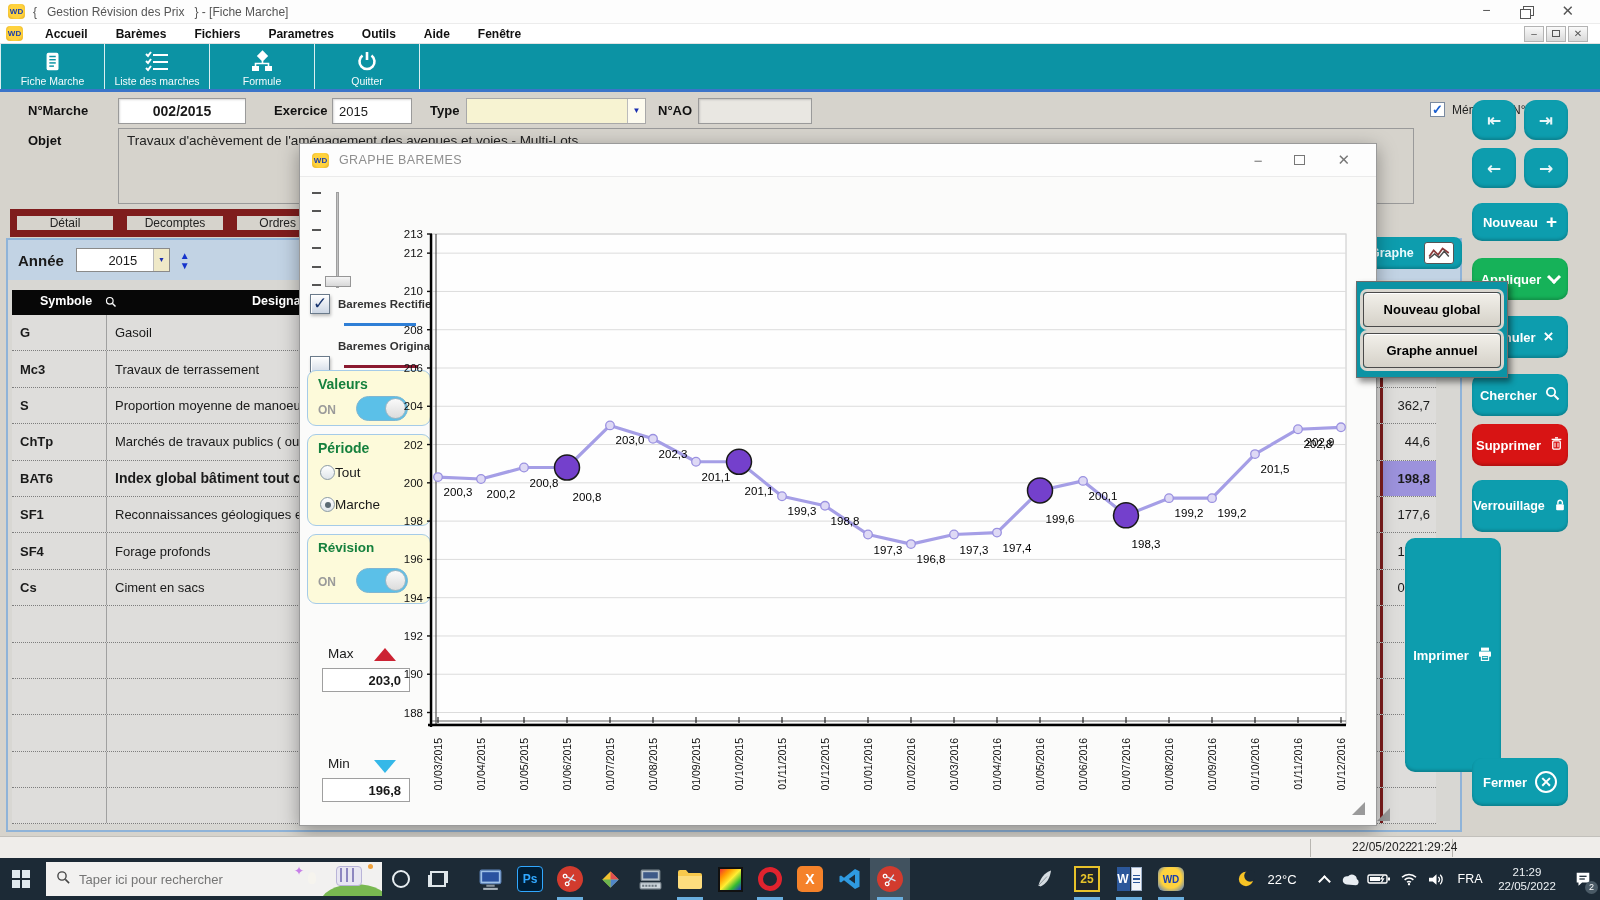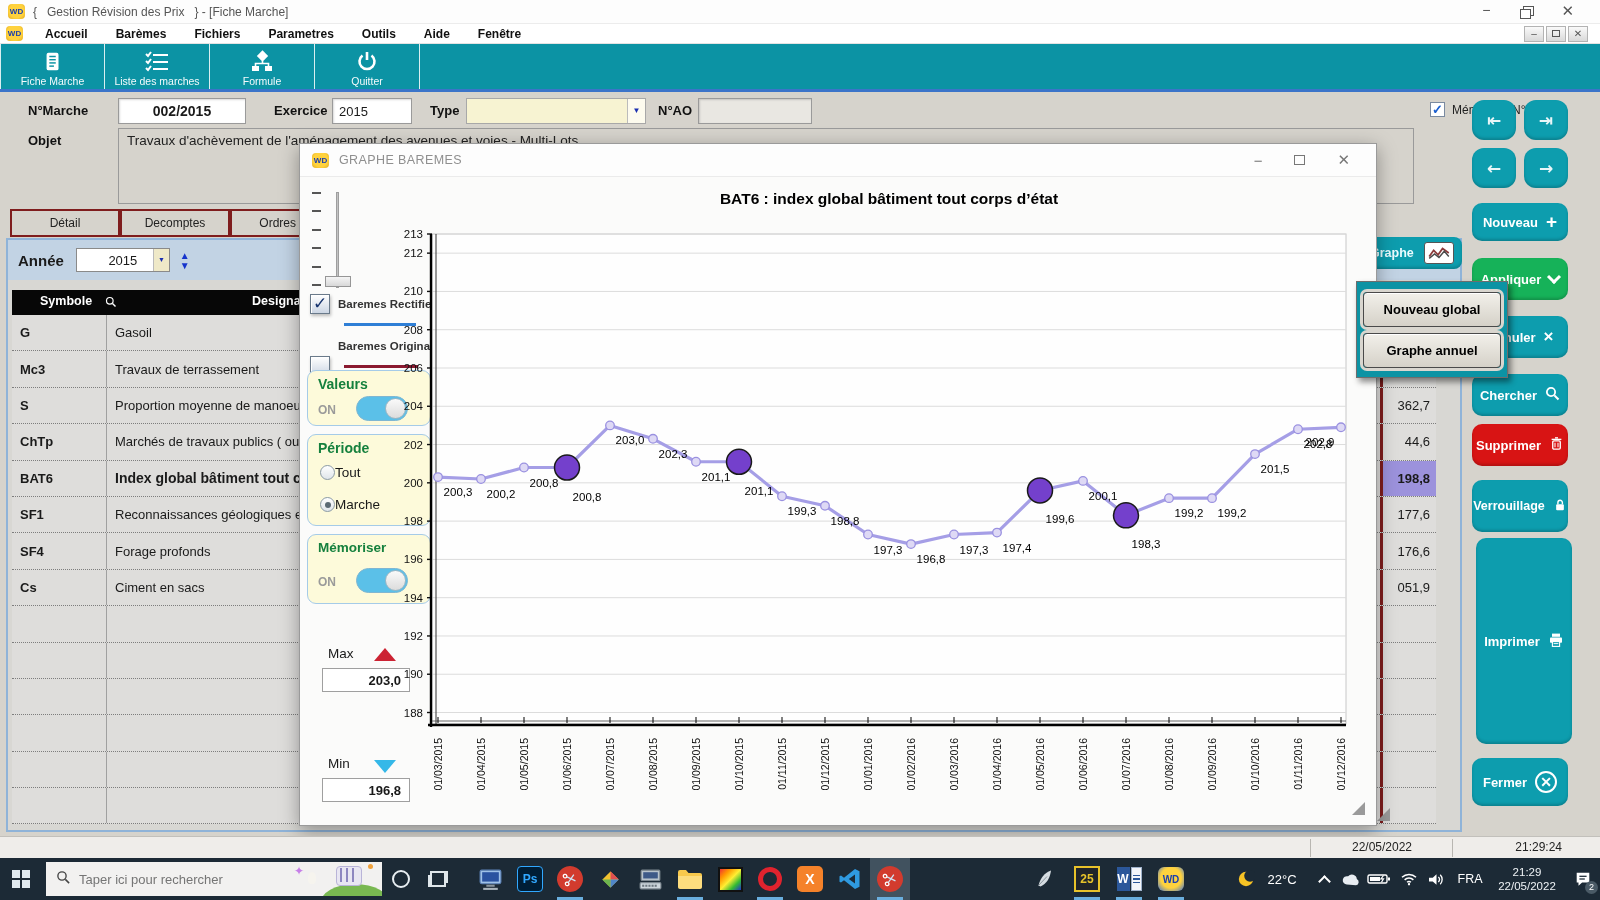--- a/index.html
+++ b/index.html
@@ -21,21 +21,21 @@
   
   #toolbar{left:0;top:44px;width:1600px;height:48px;background:#0c93a4;border-bottom:3px solid #3b74c9;display:flex}
   .tbtn{width:105px;height:45px;border-right:1px solid rgba(255,255,255,.85);display:flex;flex-direction:column;align-items:center;justify-content:flex-end;padding-bottom:2px;color:#fff}
   .tbtn:first-child{border-left:1px solid rgba(255,255,255,.85)}
   .tbtn .ticn{height:26px;display:flex;align-items:center}
   .tbtn .tlabel{font-size:10.5px;color:#f4fbfc}
   
   .flabel{font-weight:bold;font-size:13px;color:#111}
   .field{background:#fff;border:1px solid #9a9a9a;box-shadow:inset 1px 1px 2px rgba(0,0,0,.15);font-size:13px;padding:0 6px;display:flex;align-items:center}
   
-  .tab{background:#d6d3cc;border:2px solid #7f1d1d;font-size:12px;display:flex;align-items:center;justify-content:center;color:#222}
+  .tab{background:#d6d3cc;border:7px solid #7f1d1d;font-size:12px;display:flex;align-items:center;justify-content:center;color:#222}
   
   #panel{left:6px;top:238px;width:1456px;height:594px;border:2px solid #8fb3d8;background:#d8d7d3}
   #anneebar{position:absolute;left:0;top:0;width:100%;height:40px;background:#c2d3e4;display:flex;align-items:center}
   #tableheader{position:absolute;left:4px;top:50px;width:1424px;height:25px;background:#070707;color:#fff;font-weight:bold;font-size:12.5px}
   #tablerows{position:absolute;left:4px;top:75px;width:1424px}
   .trow{display:flex;height:36.4px;background:#dedddb;border-bottom:1px dotted #7d7d7d;align-items:center}
   .trow .sym{width:95px;padding-left:8px;font-weight:bold;border-right:1px solid #a0a0a0;height:100%;display:flex;align-items:center}
   .trow .des{flex:1;padding-left:8px;height:100%;display:flex;align-items:center;overflow:hidden;white-space:nowrap}
   .trow .val{width:56px;height:100%;display:flex;align-items:center;justify-content:flex-end;padding-right:6px;border-left:3px solid #7f1d1d}
   .trow.sel .des{font-weight:bold;font-size:14px}
@@ -328,21 +328,21 @@
         <line x1="12" y1="9" x2="12" y2="15" stroke="#fff" stroke-width="1.4"></line>
       </svg></span>
 </div>
 <div class="teal-btn" style="left:1472px;top:480px;width:96px;height:52px;font-size:12.5px">
   <span>Verrouillage</span>
   <span><svg width="14" height="14" viewBox="0 0 20 20">
         <rect x="4.5" y="9" width="11" height="8.5" rx="1.5" fill="#fff"></rect>
         <path d="M7 9 V6.5 a3.2 3.2 0 0 1 6.4 0 V9" fill="none" stroke="#fff" stroke-width="2"></path>
       </svg></span>
 </div>
-<div class="teal-btn" style="left:1476px;top:538px;width:96px;height:206px">
+<div class="teal-btn" style="left:1405px;top:538px;width:96px;height:234px">
   <span>Imprimer</span>
   <span><svg width="16" height="16" viewBox="0 0 20 20">
         <rect x="5" y="2" width="10" height="4" fill="#fff"></rect>
         <rect x="2.5" y="7" width="15" height="6.5" rx="1" fill="#fff"></rect>
         <rect x="5.5" y="12" width="9" height="6" fill="#0d9dae" stroke="#fff" stroke-width="1.4"></rect>
         <line x1="7" y1="14.5" x2="13" y2="14.5" stroke="#fff" stroke-width="1.2"></line>
       </svg></span>
 </div>
 <div class="teal-btn" style="left:1472px;top:758px;width:96px;height:48px">
   <span>Fermer</span>
@@ -394,35 +394,34 @@
       <span class="radio"></span>
       <span class="rlabel">Tout</span>
     </div>
     <div class="abs flexc" style="left:12px;top:62px">
       <span class="radio on"></span>
       <span class="rlabel">Marche</span>
     </div>
   </div>
 
   <div class="ybox" style="left:7px;top:390px;width:124px;height:70px">
-    <div class="ytitle" style="font-size:13.5px">Mémoriser</div>
+    <div class="ytitle" style="font-size:13.5px">Révision</div>
     <span class="onlbl abs" style="left:10px;top:40px">ON</span>
     <span class="tgl" style="left:48px;top:33px">
         <span class="knob"></span>
       </span>
   </div>
 
   <div class="abs" style="left:28px;top:502px;font-size:13.5px">Max</div>
   <div class="abs tri-up" style="left:74px;top:504px"></div>
   <div class="numfield" style="left:22px;top:524px;width:88px;height:24px">203,0</div>
   <div class="abs" style="left:28px;top:612px;font-size:13.5px">Min</div>
   <div class="abs tri-down" style="left:74px;top:616px"></div>
   <div class="numfield" style="left:22px;top:634px;width:88px;height:24px">196,8</div>
 
-  <div class="abs bold" style="left:132px;top:46px;width:914px;text-align:center;font-size:15.5px;color:#000">BAT6 : index global bâtiment tout corps d’état</div>
   <svg id="chart-svg" class="abs" style="left:0;top:0" width="1078" height="683">
       <rect x="132" y="90" width="914" height="490" fill="#fefefe" stroke="#c8c8c8" stroke-width="1"></rect>
       <line x1="132" y1="568.5156250000001" x2="1046" y2="568.5156250000001" stroke="#dcdcdc" stroke-width="1"></line>
       <line x1="127" y1="568.5156250000001" x2="132" y2="568.5156250000001" stroke="#111" stroke-width="1.4"></line>
       <text x="123" y="572.5156250000001" text-anchor="end" font-size="11.5" fill="#111" font-family="Liberation Sans,sans-serif">188</text>
       <line x1="132" y1="530.2343750000001" x2="1046" y2="530.2343750000001" stroke="#dcdcdc" stroke-width="1"></line>
       <line x1="127" y1="530.2343750000001" x2="132" y2="530.2343750000001" stroke="#111" stroke-width="1.4"></line>
       <text x="123" y="534.2343750000001" text-anchor="end" font-size="11.5" fill="#111" font-family="Liberation Sans,sans-serif">190</text>
       <line x1="132" y1="491.9531250000001" x2="1046" y2="491.9531250000001" stroke="#dcdcdc" stroke-width="1"></line>
       <line x1="127" y1="491.9531250000001" x2="132" y2="491.9531250000001" stroke="#111" stroke-width="1.4"></line>
@@ -565,21 +564,21 @@
 
 <div id="graphmenu" class="abs">
     <div class="popbtn">Nouveau global</div>
     <div class="popbtn">Graphe annuel</div>
   </div>
 
 <div id="statusbar" class="abs">
   <span class="sbsep" style="left:1310px"></span>
   <span class="abs" style="left:1322px;top:3px;width:120px;text-align:center">22/05/2022</span>
   <span class="sbsep" style="left:1452px"></span>
-  <span class="abs" style="left:1462px;top:3px;width:100px;text-align:right">21:29:24</span>
+  <span class="abs" style="left:1384px;top:3px;width:100px;text-align:center">21:29:24</span>
 </div>
 
 <div id="taskbar" class="abs">
   <div class="abs" style="left:12px;top:12px;width:20px;height:18px;display:grid;grid-template-columns:8px 8px;grid-gap:2px">
     <span style="background:#dfe9ef;width:8px;height:8px"></span>
       <span style="background:#dfe9ef;width:8px;height:8px"></span>
     <span style="background:#dfe9ef;width:8px;height:8px"></span>
       <span style="background:#dfe9ef;width:8px;height:8px"></span>
   </div>
   <div id="searchbox">

